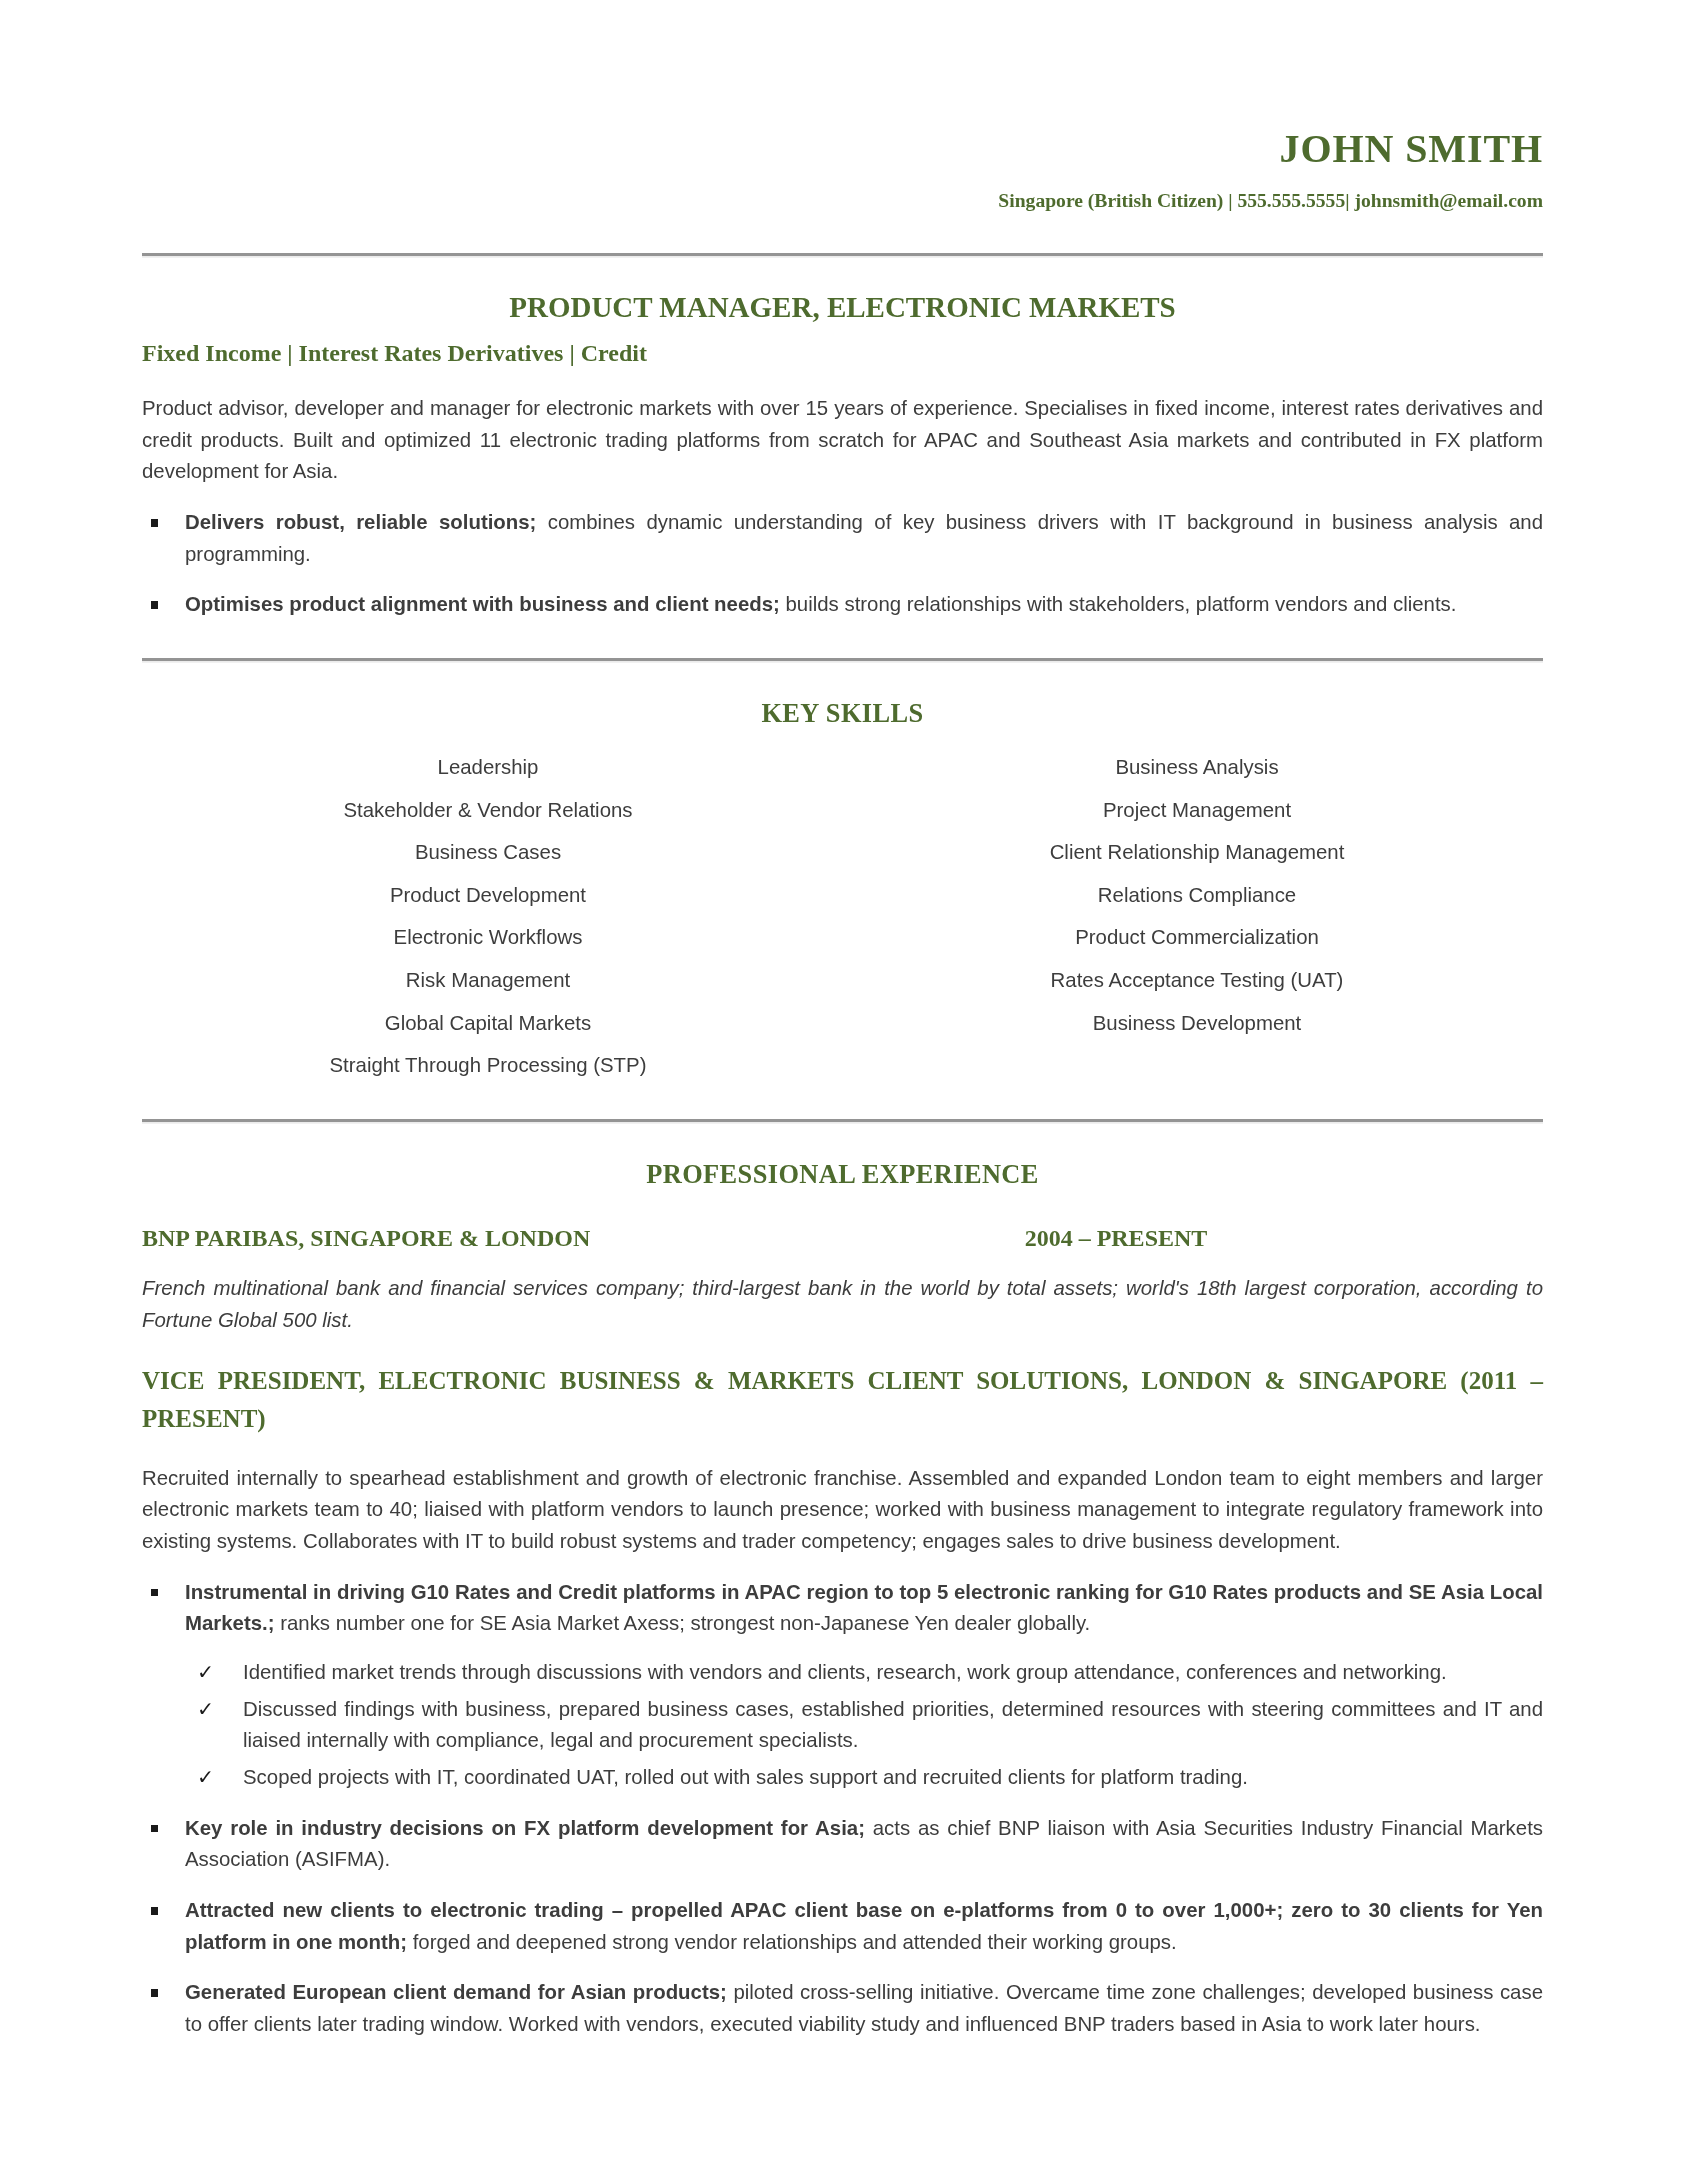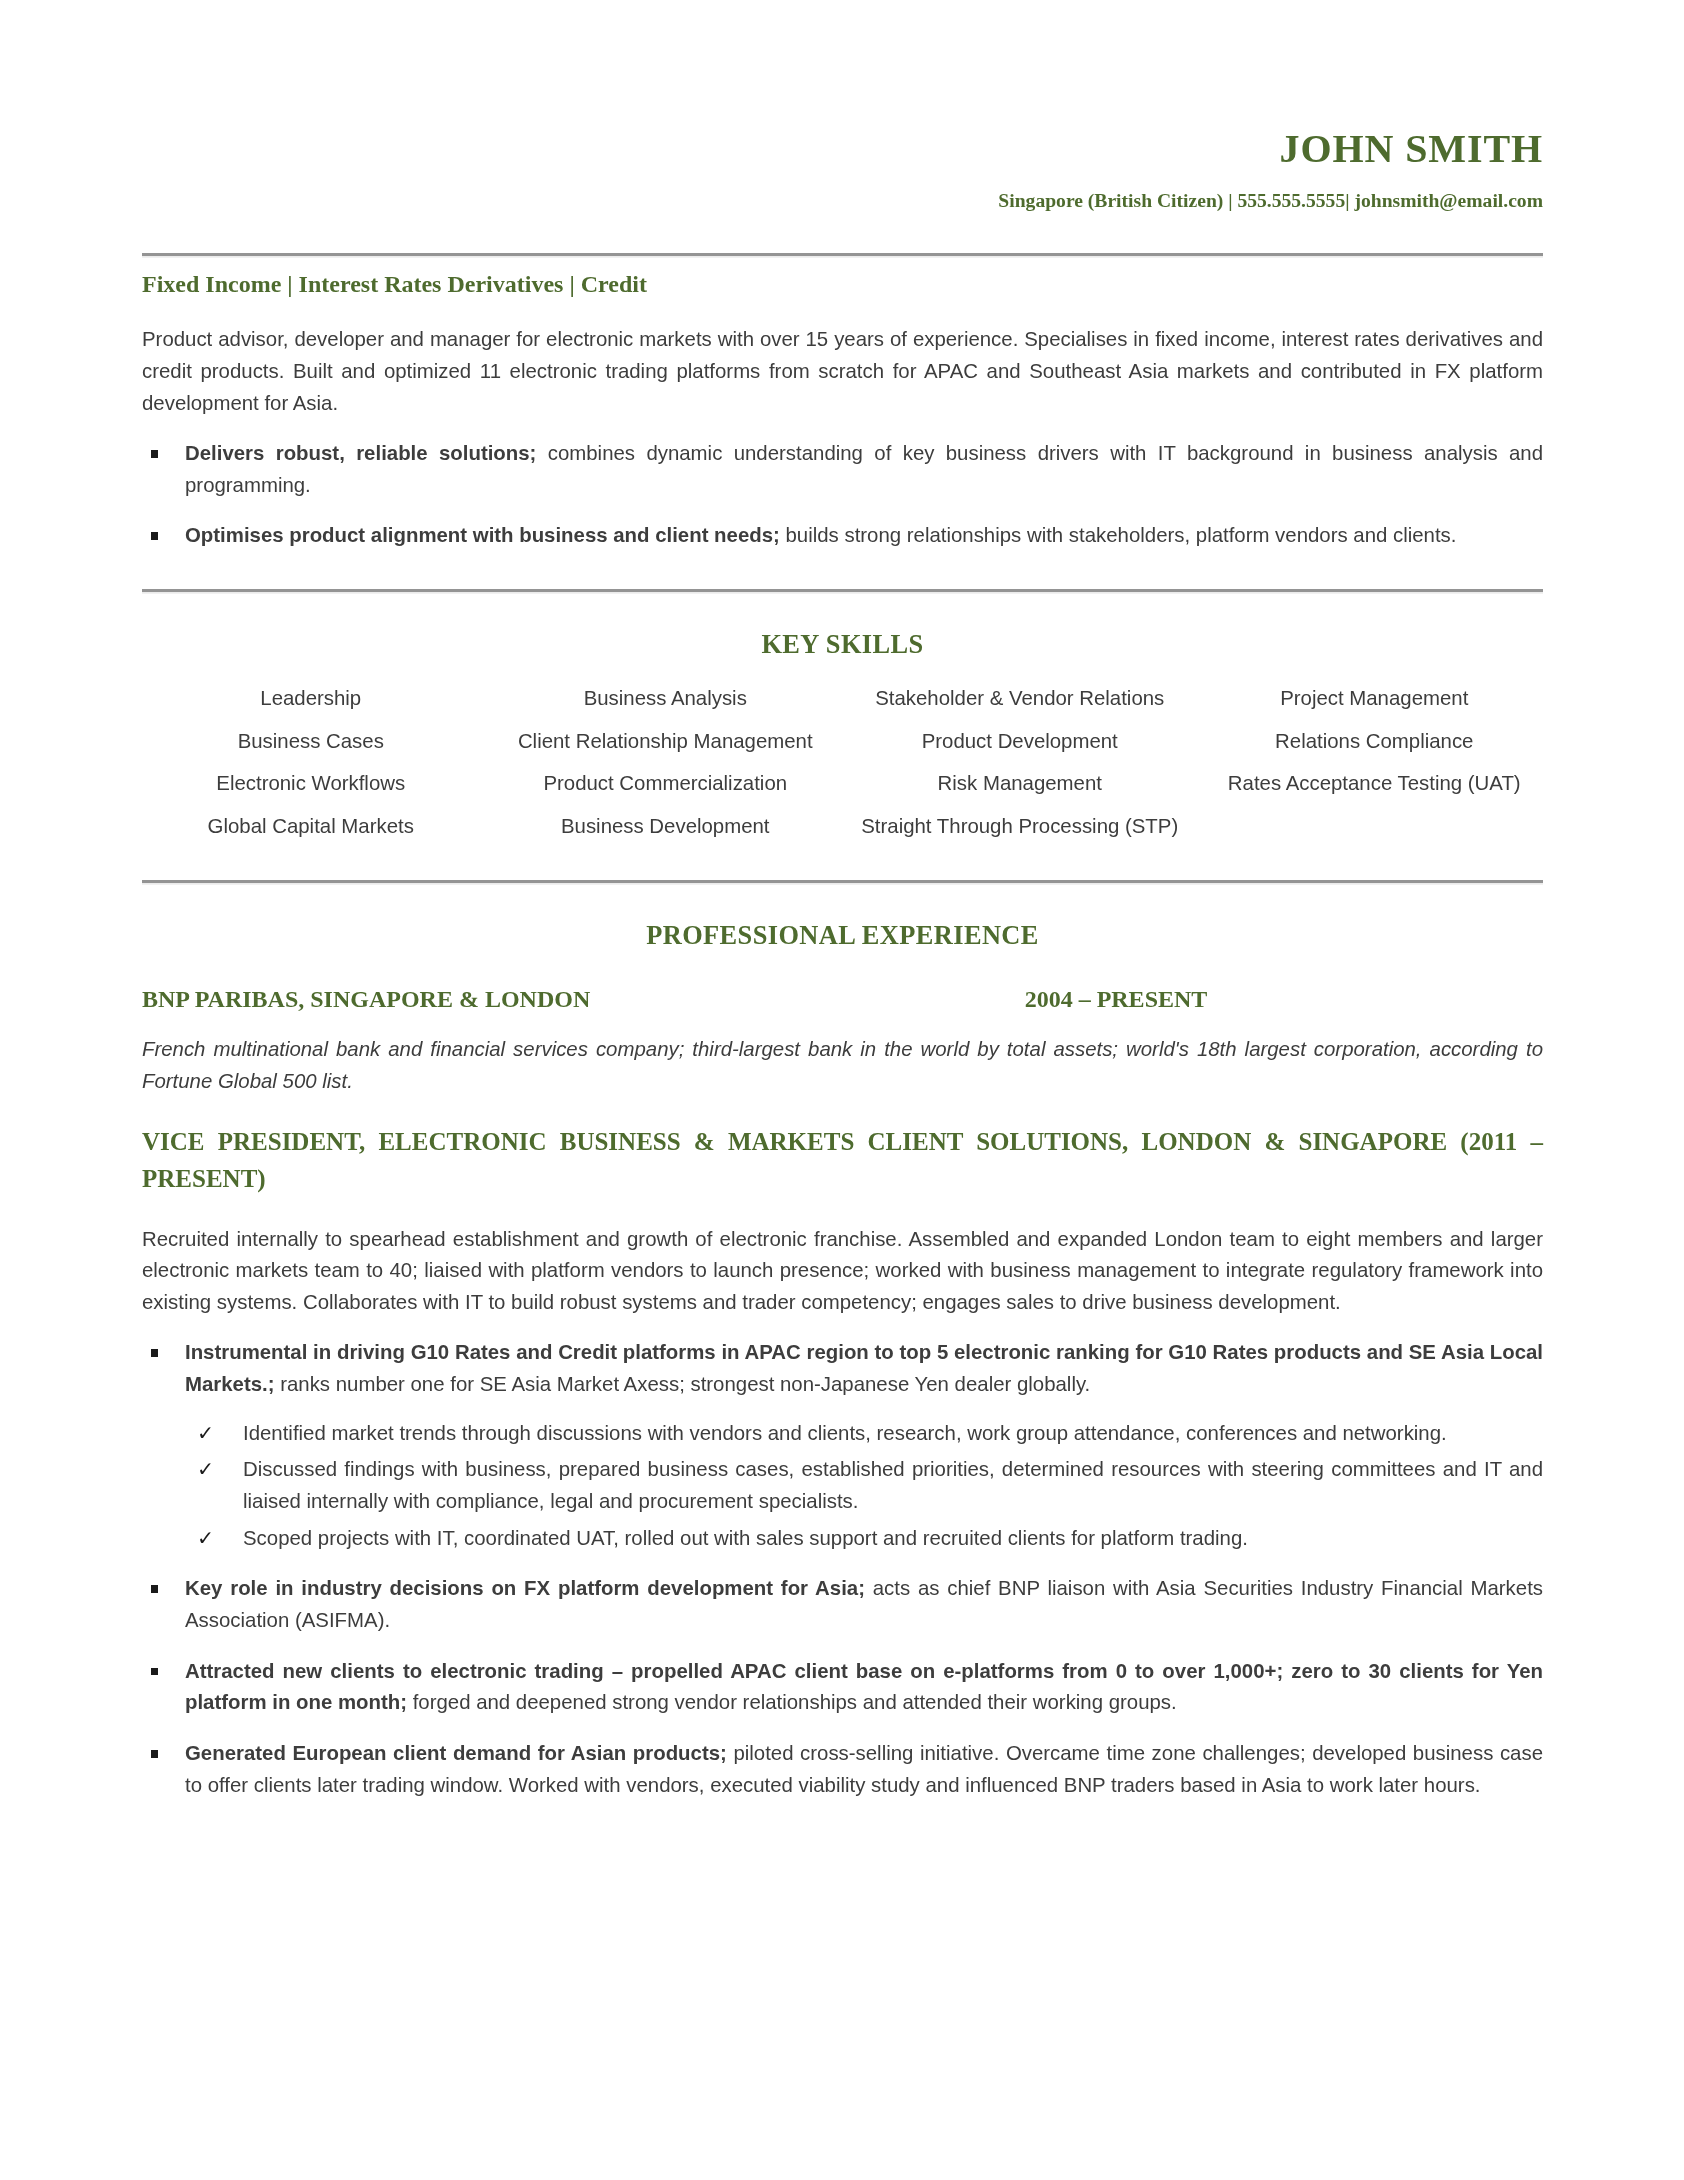--- a/index.html
+++ b/index.html
@@ -42,21 +42,21 @@
   ul.check-list > li{
     position:relative;padding-left:58px;margin-top:5.1px;text-align:justify;
   }
   ul.check-list > li::before{
     content:"\2713";position:absolute;left:12px;top:0;
     font-family:"DejaVu Sans",sans-serif;color:var(--bullet);
   }
   
   .sec-heading{font-size:26.4px;text-align:center;margin:37px 0 0 0;letter-spacing:0.4px;line-height:1.2;}
   .skills-grid{
-    display:grid;grid-template-columns:1fr 1fr 1fr 1fr;
+    display:grid;grid-template-columns:1fr 1fr;
     margin-top:22px;row-gap:11px;column-gap:17px;text-align:center;
   }
   
   .company-row{position:relative;margin-top:32px;font-size:24px;line-height:1.25;}
   .dates{position:absolute;left:63%;top:0;}
   .italic{font-style:italic;margin-top:20.4px;}
   .role-heading{font-size:25px;line-height:1.5;margin:25.6px 0 0 0;text-align:justify;}
   b{font-weight:bold;color:inherit;}
 </style>
 </head>
@@ -64,20 +64,21 @@
 
 <div class="page">
 
   <div class="hdr">
     <h1 class="name serif">JOHN SMITH</h1>
     <div class="contact serif">Singapore (British Citizen) | 555.555.5555| johnsmith@email.com</div>
   </div>
 
   <hr class="rule">
 
+  <h2 class="title serif">PRODUCT MANAGER, ELECTRONIC MARKETS</h2>
   <h3 class="subtitle serif">Fixed Income | Interest Rates Derivatives | Credit</h3>
   <p class="para">Product advisor, developer and manager for electronic markets with over 15 years of experience. Specialises in fixed income, interest rates derivatives and credit products. Built and optimized 11 electronic trading platforms from scratch for APAC and Southeast Asia markets and contributed in FX platform development for Asia.</p>
 
   <ul class="hl-list">
     <li><b>Delivers robust, reliable solutions;</b><span> combines dynamic understanding of key business drivers with IT background in business analysis and programming.</span></li>
     <li><b>Optimises product alignment with business and client needs;</b><span> builds strong relationships with stakeholders, platform vendors and clients.</span></li>
   </ul>
 
   <hr class="rule">
 

